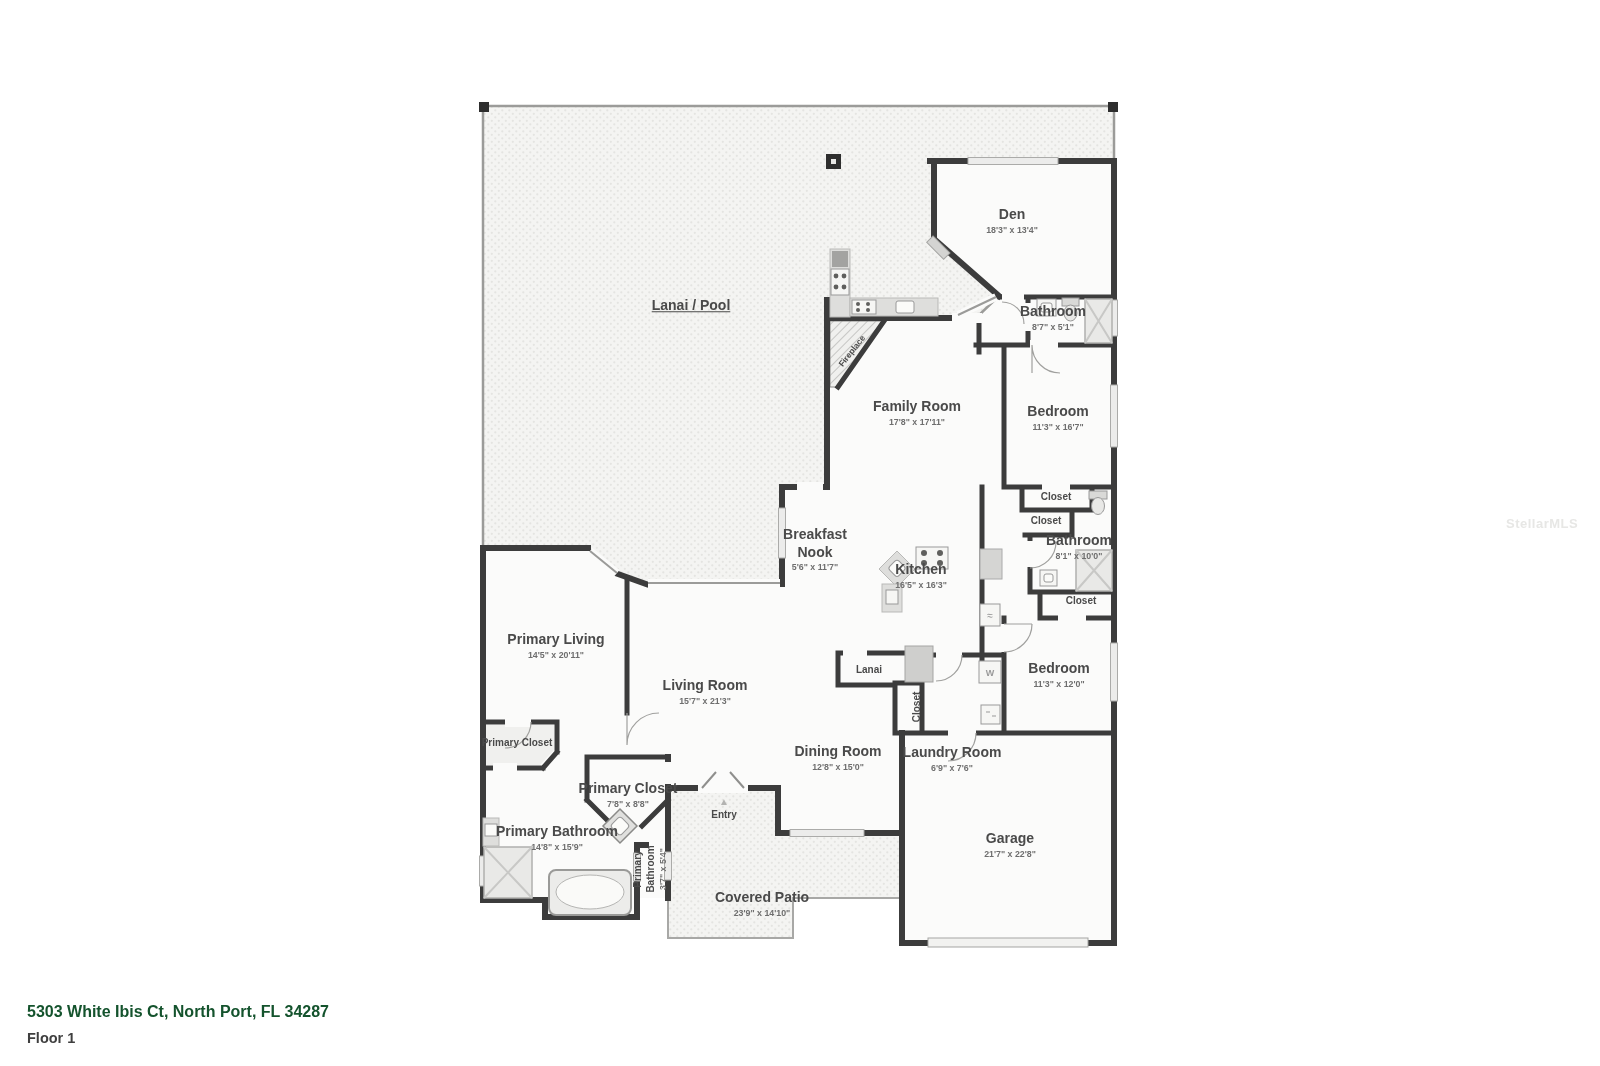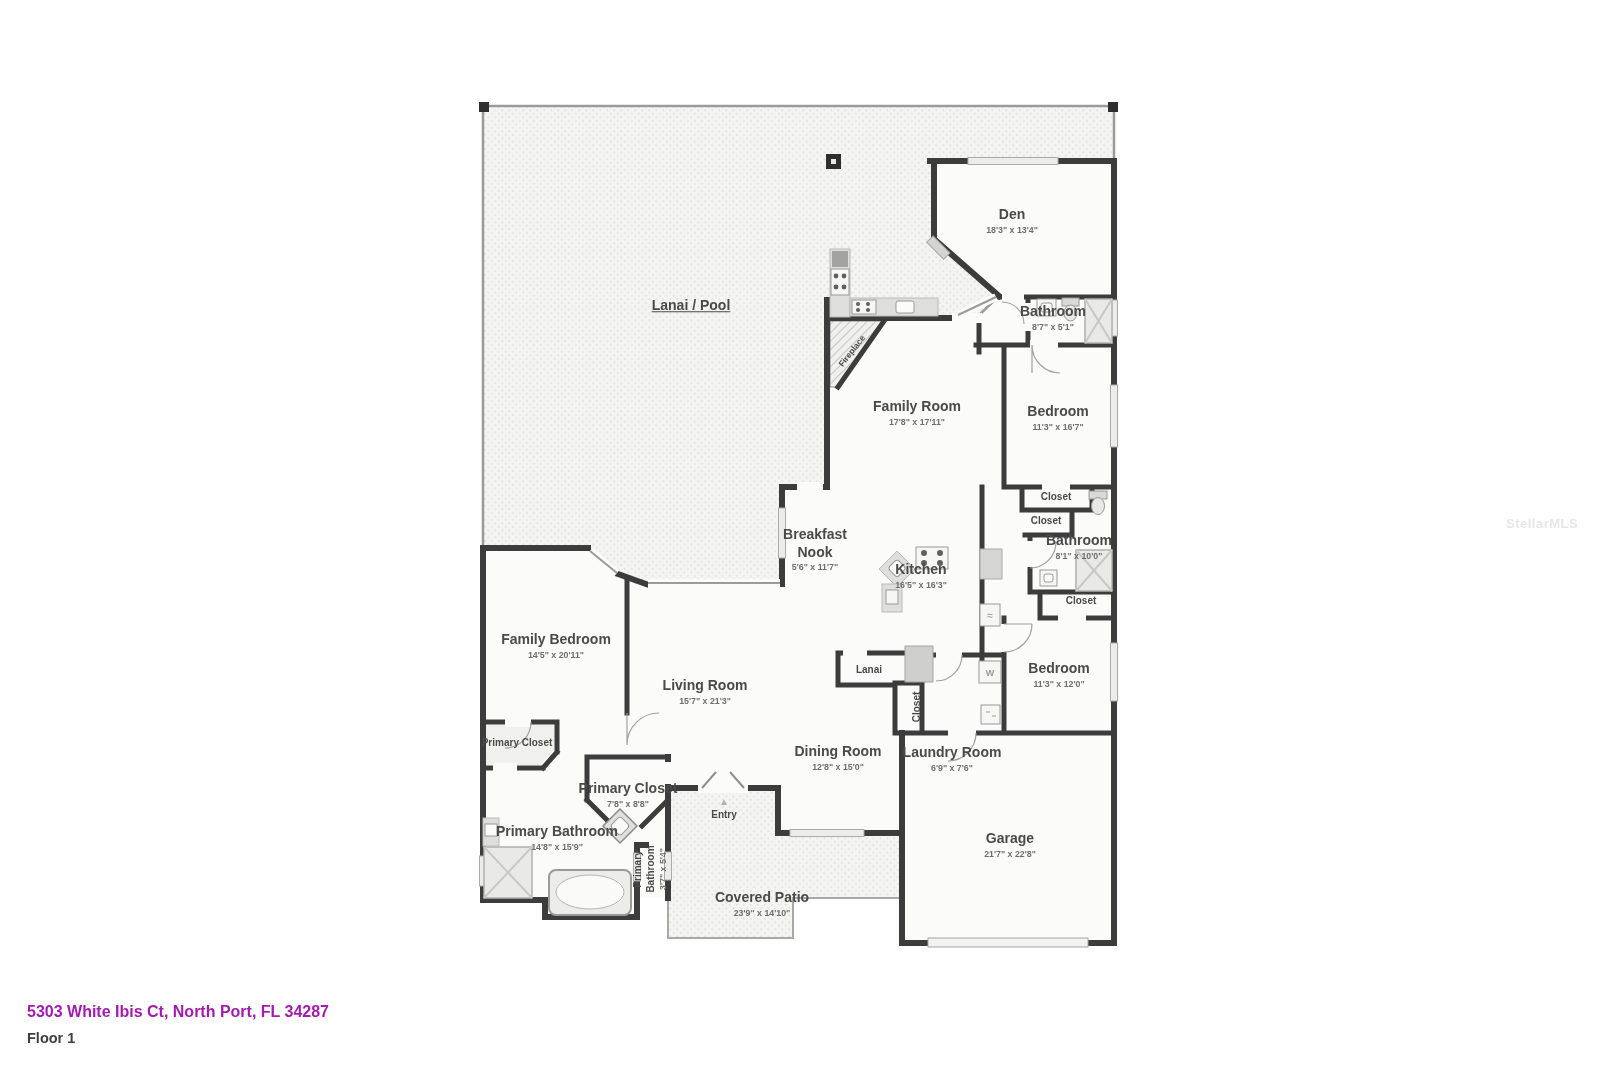--- a/index.html
+++ b/index.html
@@ -22,21 +22,21 @@
   .room-label{position:absolute;transform:translate(-50%,-50%);text-align:center;
     color:var(--label,#4a4a4a);white-space:pre-line;line-height:1.25;pointer-events:none;}
   .room-label .rn{font-weight:bold;font-size:14px;}
   .room-label .rd{font-size:8.8px;color:var(--dims,#6e6e6e);font-weight:600;margin-top:1px;}
   .room-label.small .rn{font-size:10px;}
   .room-label.tiny .rn{font-size:8.5px;}
   .room-label .tri{display:block;font-size:10px;color:#b3b3b1;line-height:1;margin-bottom:2px;}
   #watermark{position:absolute;left:1506px;top:516px;font-size:13px;font-weight:bold;
     color:var(--watermark,#e7e7e5);letter-spacing:.5px;}
   #address{position:absolute;left:27px;top:1012px;transform:translateY(-50%);
-    font-size:16px;font-weight:bold;color:#a21caf;}
+    font-size:16px;font-weight:bold;color:#14532d;}
   #floor{position:absolute;left:27px;top:1038px;transform:translateY(-50%);
     font-size:14.5px;font-weight:bold;color:#3f3f3f;}
   #disclaimer{position:absolute;left:761px;top:1044px;transform:translate(-50%,-50%);
     font-size:12.5px;font-weight:bold;color:#4f4f4f;white-space:nowrap;}
 </style>
 </head>
 <body>
 
 <div id="stage">
 
@@ -231,21 +231,21 @@
       <div class="room-label small" style="left: 1046px; top: 521px; transform: translate(-50%, -50%);"><div class="rn">Closet</div></div>
       <div class="room-label" style="left: 1079px; top: 547px; transform: translate(-50%, -50%);"><div class="rn">Bathroom</div><div class="rd">8'1" x 10'0"</div></div>
       <div class="room-label small" style="left: 1081px; top: 601px; transform: translate(-50%, -50%);"><div class="rn">Closet</div></div>
       <div class="room-label" style="left: 815px; top: 549px; transform: translate(-50%, -50%);"><div class="rn">Breakfast
 Nook</div><div class="rd">5'6" x 11'7"</div></div>
       <div class="room-label" style="left: 921px; top: 576px; transform: translate(-50%, -50%);"><div class="rn">Kitchen</div><div class="rd">16'5" x 16'3"</div></div>
       <div class="room-label" style="left: 1059px; top: 675px; transform: translate(-50%, -50%);"><div class="rn">Bedroom</div><div class="rd">11'3" x 12'0"</div></div>
       <div class="room-label small" style="left: 869px; top: 670px; transform: translate(-50%, -50%);"><div class="rn">Lanai</div></div>
       <div class="room-label" style="left: 952px; top: 728px; transform: translate(-50%, -50%); margin-top: 31px;"><div class="rn">Laundry Room</div><div class="rd">6'9" x 7'6"</div></div>
       <div class="room-label small" style="left: 917px; top: 707px; transform: translate(-50%, -50%) rotate(-90deg);"><div class="rn">Closet</div></div>
-      <div class="room-label" style="left: 556px; top: 646px; transform: translate(-50%, -50%);"><div class="rn">Family Bedroom</div><div class="rd">14'5" x 20'11"</div></div>
+      <div class="room-label" style="left: 556px; top: 646px; transform: translate(-50%, -50%);"><div class="rn">Primary Living</div><div class="rd">14'5" x 20'11"</div></div>
       <div class="room-label" style="left: 705px; top: 692px; transform: translate(-50%, -50%);"><div class="rn">Living Room</div><div class="rd">15'7" x 21'3"</div></div>
       <div class="room-label" style="left: 838px; top: 758px; transform: translate(-50%, -50%);"><div class="rn">Dining Room</div><div class="rd">12'8" x 15'0"</div></div>
       <div class="room-label small" style="left: 517px; top: 743px; transform: translate(-50%, -50%);"><div class="rn">Primary Closet</div></div>
       <div class="room-label" style="left: 628px; top: 795px; transform: translate(-50%, -50%);"><div class="rn">Primary Closet</div><div class="rd">7'8" x 8'8"</div></div>
       <div class="room-label" style="left: 557px; top: 838px; transform: translate(-50%, -50%);"><div class="rn">Primary Bathroom</div><div class="rd">14'8" x 15'9"</div></div>
       <div class="room-label small" style="left: 650px; top: 869px; transform: translate(-50%, -50%) rotate(-90deg);"><div class="rn">Primary
 Bathroom</div><div class="rd">3'7" x 5'4"</div></div>
       <div class="room-label small" style="left: 724px; top: 809px; transform: translate(-50%, -50%);"><span class="tri">▲</span><div class="rn">Entry</div></div>
       <div class="room-label" style="left: 762px; top: 868px; transform: translate(-50%, -50%); margin-top: 36px;"><div class="rn">Covered Patio</div><div class="rd">23'9" x 14'10"</div></div>
       <div class="room-label" style="left: 1010px; top: 845px; transform: translate(-50%, -50%);"><div class="rn">Garage</div><div class="rd">21'7" x 22'8"</div></div>

